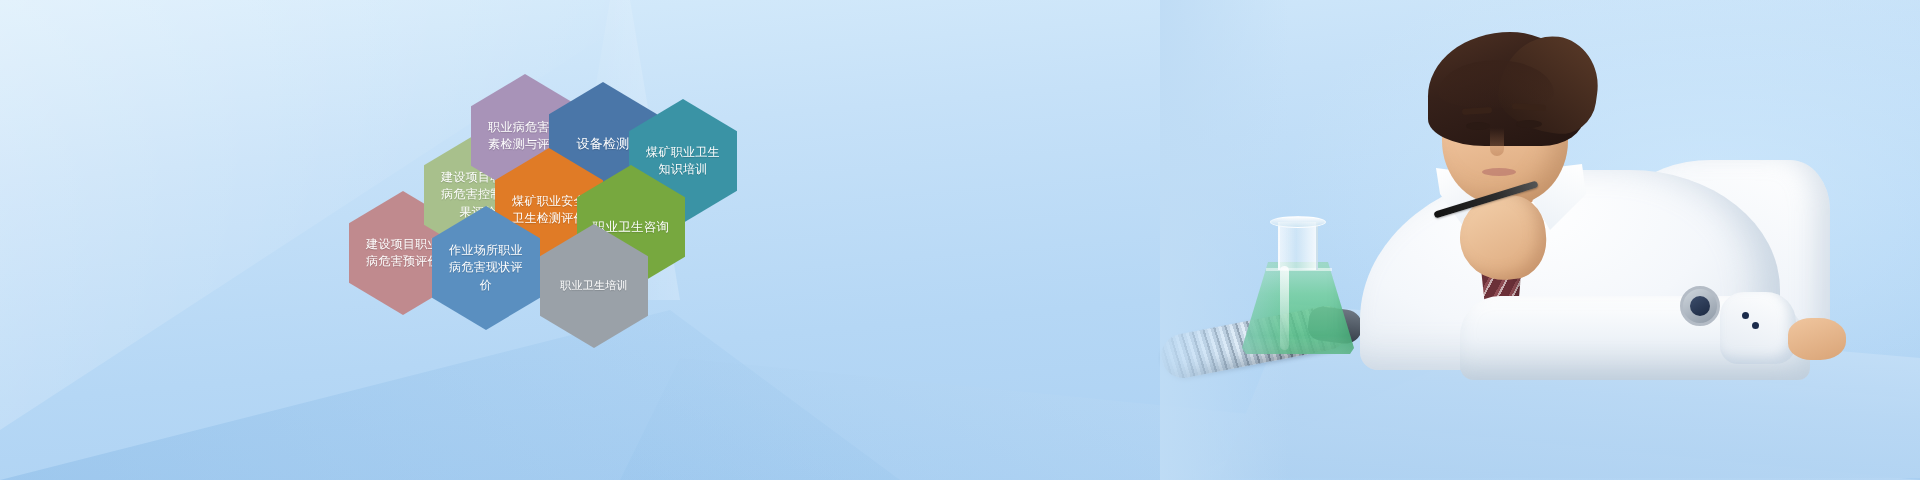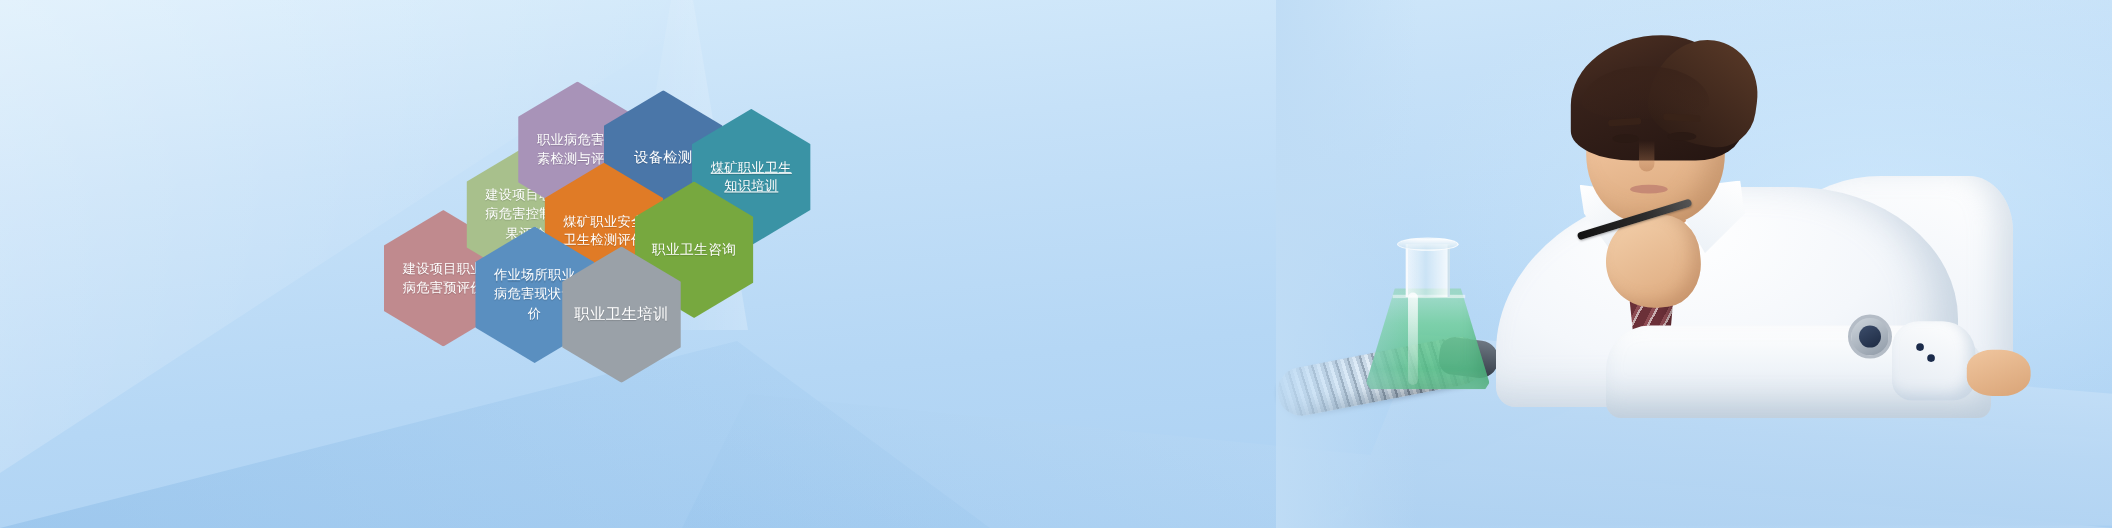--- a/index.html
+++ b/index.html
@@ -289,33 +289,33 @@
     </div>
     <div class="hex" style="left: 424px; top: 133px; background: rgb(168, 192, 140); font-size: 12px;">
       <span class="hex-label">建设项目职业病危害控制效果评价</span>
     </div>
     <div class="hex" style="left: 471px; top: 74px; background: rgb(168, 147, 184); font-size: 12px;">
       <span class="hex-label">职业病危害因素检测与评价</span>
     </div>
     <div class="hex" style="left: 549px; top: 82px; background: rgb(74, 118, 168); font-size: 13px;">
       <span class="hex-label">设备检测</span>
     </div>
-    <div class="hex" style="left: 629px; top: 99px; background: rgb(58, 147, 165); font-size: 12px; text-decoration: underline;">
+    <div class="hex" style="left: 629px; top: 99px; background: rgb(58, 147, 165); font-size: 12px;">
       <span class="hex-label">煤矿职业卫生知识培训</span>
     </div>
     <div class="hex" style="left: 495px; top: 148px; background: rgb(224, 123, 38); font-size: 12px;">
       <span class="hex-label">煤矿职业安全卫生检测评价</span>
     </div>
     <div class="hex" style="left: 577px; top: 165px; background: rgb(119, 168, 63); font-size: 12.5px;">
       <span class="hex-label">职业卫生咨询</span>
     </div>
     <div class="hex" style="left: 432px; top: 206px; background: rgb(90, 143, 192); font-size: 12px;">
       <span class="hex-label">作业场所职业病危害现状评价</span>
     </div>
-    <div class="hex" style="left: 511px; top: 224px; background: rgb(154, 161, 168); font-size: 14px;">
+    <div class="hex" style="left: 540px; top: 224px; background: rgb(154, 161, 168); font-size: 11px;">
       <span class="hex-label">职业卫生培训</span>
     </div>
 
   </div>
 
   <div class="photo">
     <div class="desk"></div>
 
     <div class="coil">
       <div class="coil-tube"></div>

